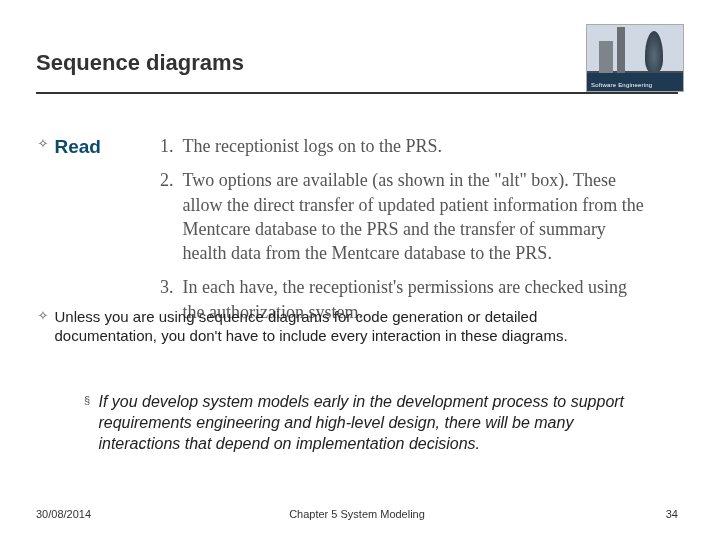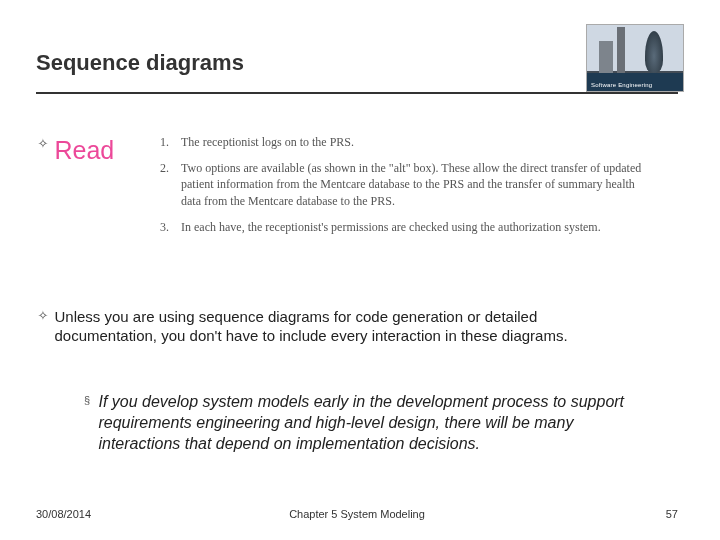--- a/index.html
+++ b/index.html
@@ -72,35 +72,35 @@
     display:inline-block;
     width:14px;
     font-size:13px;
     color:#555;
     vertical-align: top;
     line-height: 1.3;
     text-align:center;
   }
   .bl1-text {
     display:inline-block;
-    font-size:25px;
-    font-weight:normal;
-    color:#ec4899;
+    font-size:19px;
+    font-weight:bold;
+    color:#0c4a6e;
     vertical-align: top;
   }
   .read-row { top: 136px; }
 
   .ol {
     position:absolute;
     top:134px;
     left:160px;
     right:60px;
     color:#555;
     font-family: "Times New Roman", Times, serif;
-    font-size:12px;
+    font-size:18px;
     line-height:1.35;
   }
   .ol .item { margin-bottom:10px; }
   .ol .num {
     display:inline-block;
     width:18px;
     vertical-align: top;
   }
   .ol .txt {
     display:inline-block;
@@ -210,15 +210,15 @@
     <span class="para-text">Unless you are using sequence diagrams for code generation or detailed documentation, you don't have to include every interaction in these diagrams.</span>
   </div>
 
   <div class="sub-row">
     <span class="sq">§</span>
     <span class="sub-text">If you develop system models early in the development process to support requirements engineering and high-level design, there will be many interactions that depend on implementation decisions.</span>
   </div>
 
   <div class="footer-date">30/08/2014</div>
   <div class="footer-center">Chapter 5 System Modeling</div>
-  <div class="footer-num">57</div>
+  <div class="footer-num">34</div>
 
 </div>
 
 </body></html>

